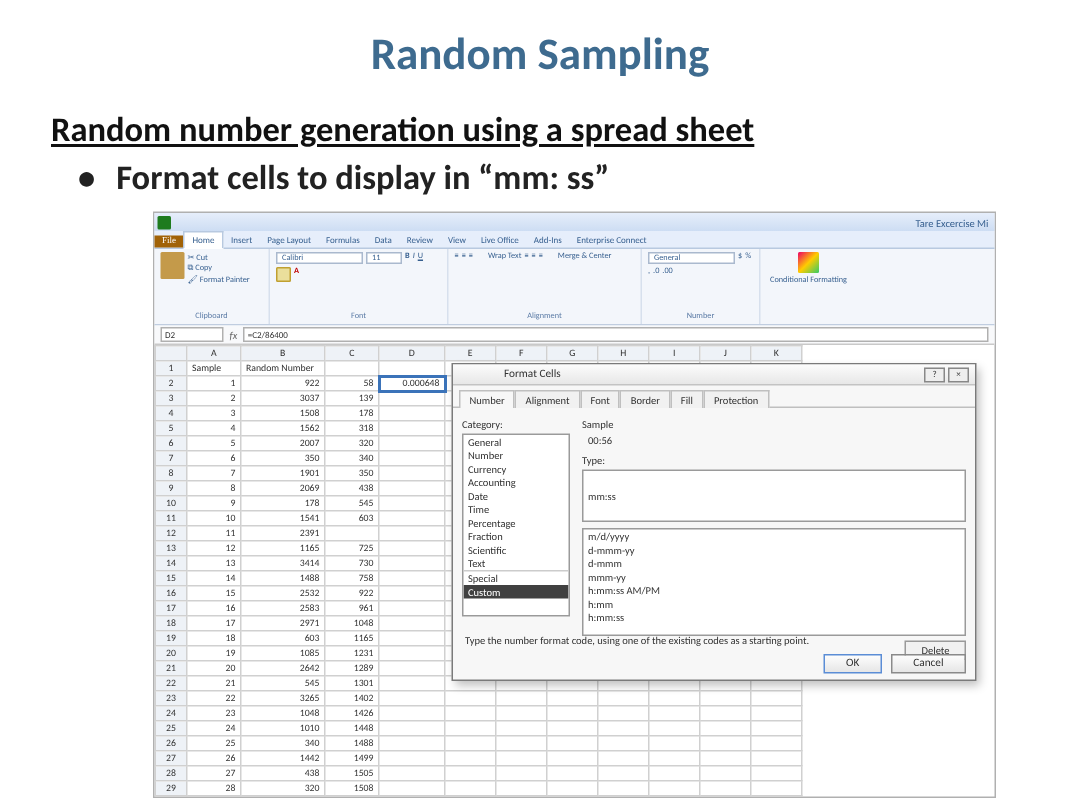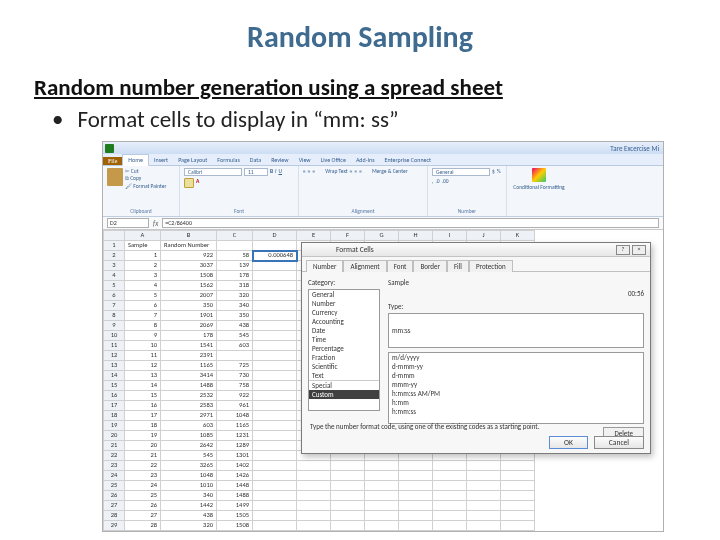--- a/index.html
+++ b/index.html
@@ -1,19 +1,19 @@
 <!DOCTYPE html>
 <html><head>
 <meta charset="utf-8">
 <style>
   body { margin:0; padding:0; width:720px; height:540px; font-family:Calibri,Arial,sans-serif; background:#fff; color:#222; }
   .slide { padding:18px 34px 0 34px; }
   .title { text-align:center; font-size:30px; font-weight:700; color:#3e6b8f; margin:0 0 18px 0; }
   .subtitle { font-size:23px; font-weight:700; color:#111; text-decoration:underline; margin:0 0 4px 0; }
-  .bullet { font-size:23px; margin:0 0 8px 0; padding-left:18px; }
+  .bullet { font-size:23px; margin:0 0 8px 0; padding-left:18px;font-weight:bold; }
   .bullet::before { content:"•"; margin-right:14px; }
 
   .app { margin-left:68px; width:560px; border:1px solid #b0b0b0; font-size:7px; color:#333; position:relative; background:#fff; }
   
   .titlebar { height:12px; background:linear-gradient(#e6eefb,#cdddf3); display:flex; align-items:center; }
   .titlebar .xlicon { width:9px; height:9px; background:#1e7b1e; margin-left:2px; border-radius:1px; }
   .titlebar .spacer { flex:1; }
   .titlebar .docname { font-size:7px; color:#365f8f; margin-right:4px; }
   
   .tabs { height:11px; background:#e6eefb; display:flex; align-items:flex-end; border-bottom:1px solid #b8c9e0; }
@@ -57,21 +57,21 @@
   .dlgbody { display:flex; padding:6px; gap:8px; height:138px; }
   .catcol { width:72px; }
   .catcol .lbl { font-size:7px; margin-bottom:2px; }
   .catlist { border:1px solid #9a9a9a; background:#fff; height:120px; overflow:hidden; font-size:7px; }
   .catlist div { padding:0 3px; line-height:9px; height:9px; white-space:nowrap; }
   .catlist .divider { border-top:1px solid #ccc; height:0; padding:0; }
   .catlist .sel { background:#404040; color:#fff; }
   .rpanel { flex:1; font-size:7px; }
   .rpanel .lbl { margin-bottom:2px; }
   .rpanel .typebox { border:1px solid #9a9a9a; background:#fff; padding:11px 3px; height:11px; line-height:11px; margin-bottom:4px; }
-  .rpanel .sampleval { margin-left:4px;text-align:right; }
+  .rpanel .sampleval { margin-left:4px; }
   .typelist { border:1px solid #9a9a9a; background:#fff; height:70px; font-size:7px; overflow:hidden; }
   .typelist div { padding:0 3px; line-height:9px; height:9px; white-space:nowrap; }
   .delbtn { float:right; border:1px solid #9a9a9a; background:#f1f1f1; padding:1px 10px; font-size:7px; margin-top:3px; }
   .dlgnote { font-size:7px; color:#333; padding:0 8px; }
   .dlgfoot { position:absolute; bottom:4px; right:6px; display:flex; gap:6px;align-items:flex-end; }
   .dlgfoot .btn { border:1px solid #8a8a8a; background:linear-gradient(#fdfdfd,#e6e6e6); padding:1px 14px; font-size:7.5px; }
   .dlgfoot .btn.ok { border:1px solid #5b8dd6; }
 </style>
 </head>
 <body>

